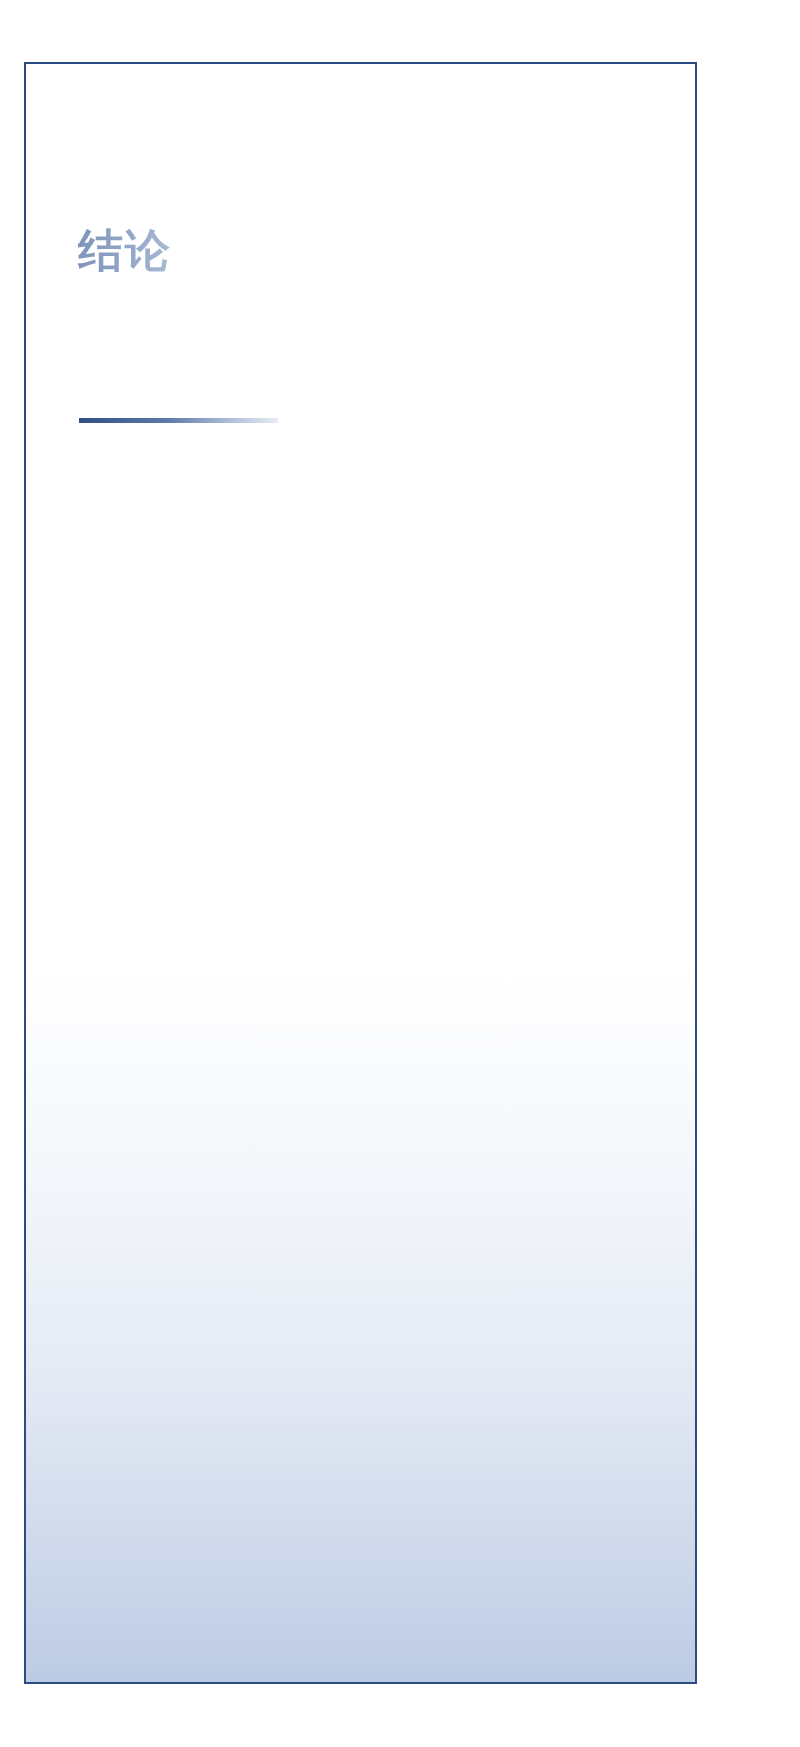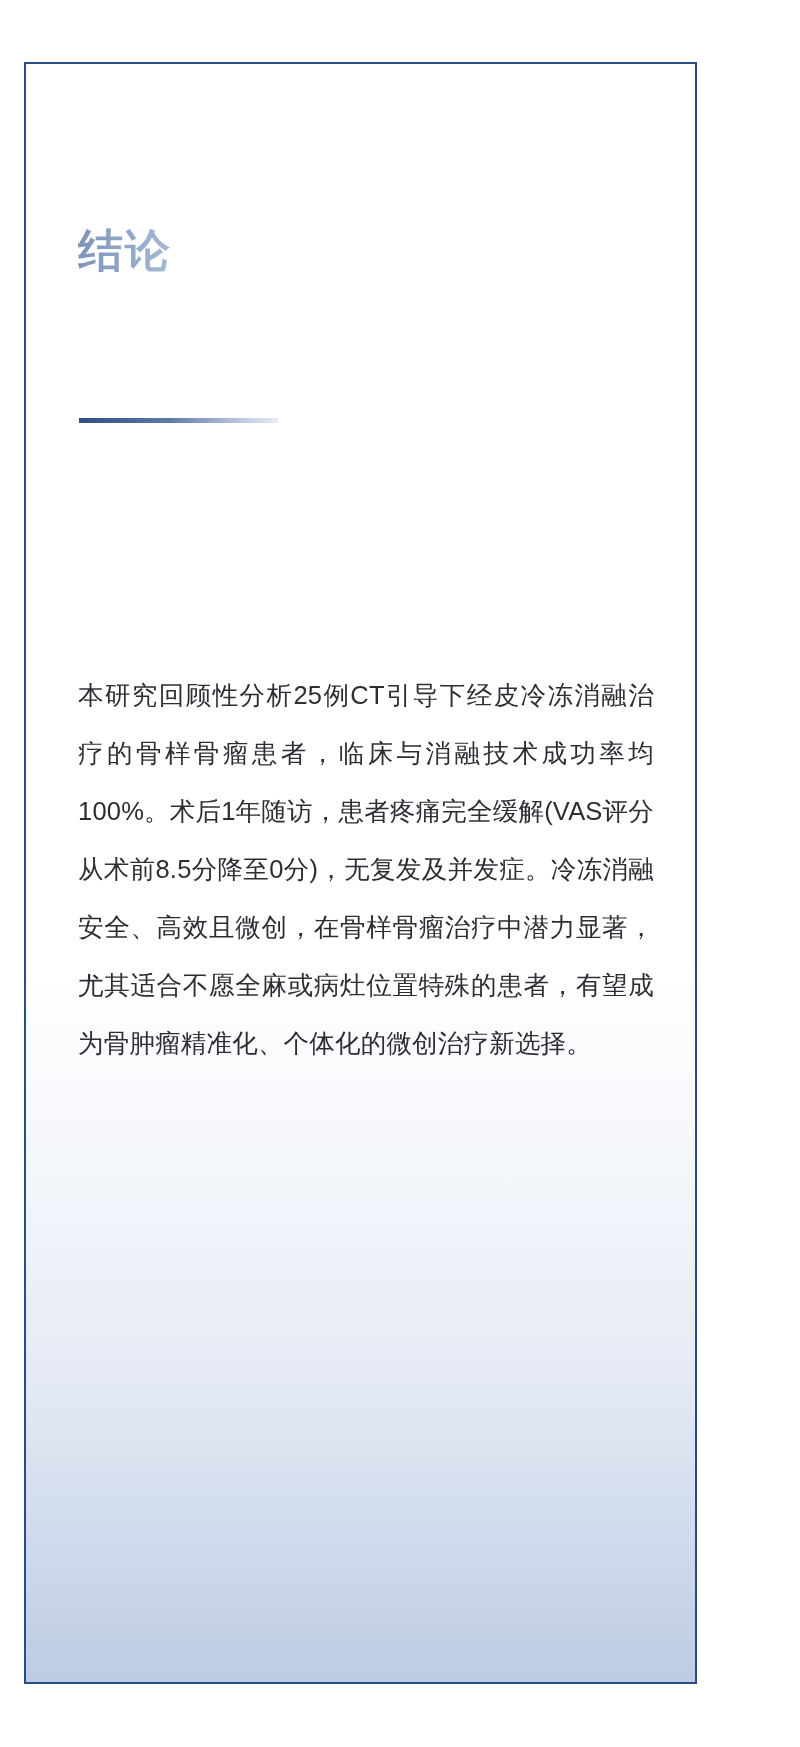--- a/index.html
+++ b/index.html
@@ -81,16 +81,15 @@
   }
 </style>
 </head>
 <body>
 
 <div class="page">
   <div class="card">
     <div class="card-inner">
       <div class="title">结论</div>
       <div class="rule"></div>
-      <div class="body-text">本研究回顾性分析25例CT引导下经皮冷冻消融治疗的骨样骨瘤患者，临床与消融技术成功率均100%。术后1年随访，患者疼痛完全缓解(VAS评分从术前8.5分降至0分)，无复发及并发症。冷冻消融安全、高效且微创，在骨样骨瘤治疗中潜力显著，尤其适合不愿全麻或病灶位置特殊的患者，有望成为骨肿瘤精准化、个体化的微创治疗新选择。</div>
     </div>
   </div>
 </div>
 
 </body></html>

